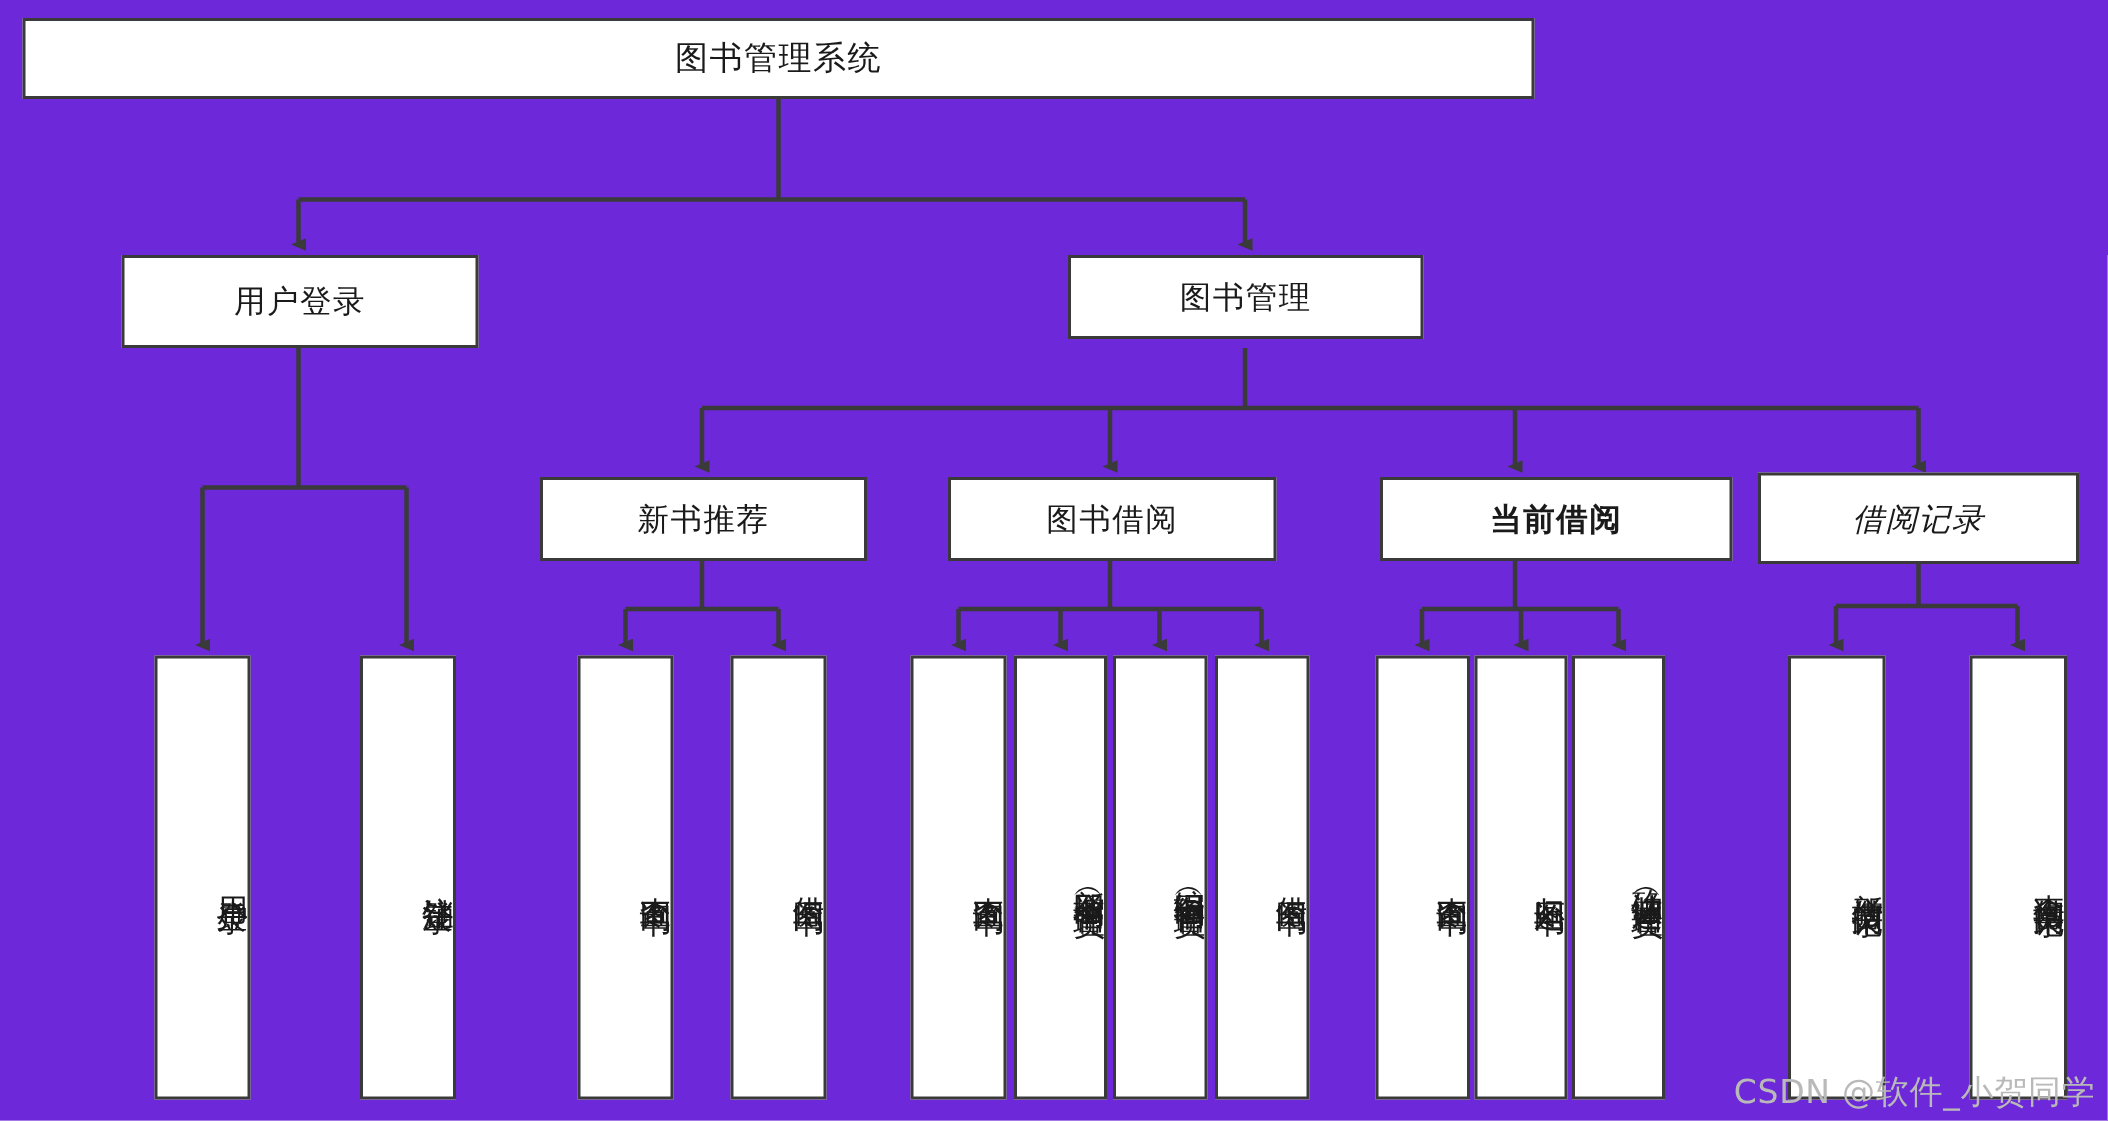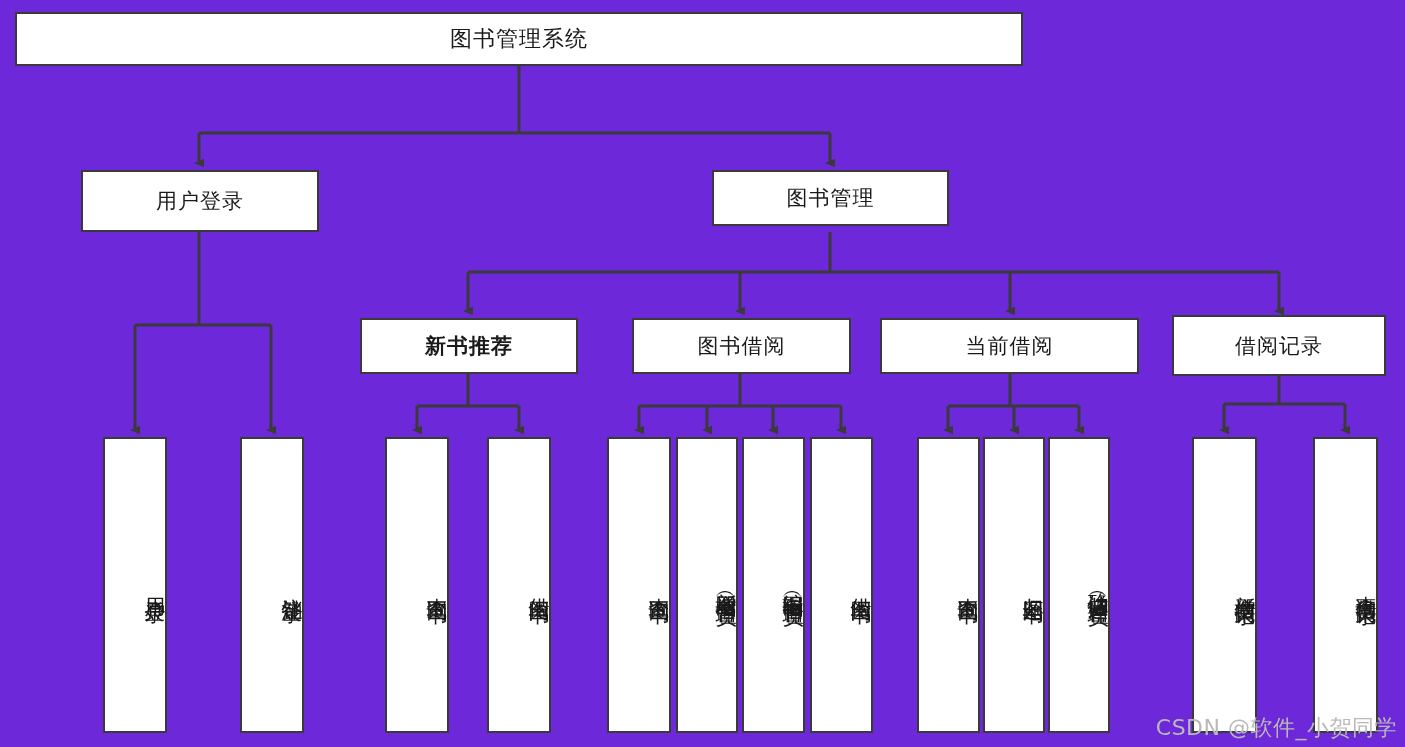--- a/index.html
+++ b/index.html
@@ -133,30 +133,30 @@
     <span>图书管理系统</span>
   </div>
 
   <div class="node node-h" style="left:81px; top:170px; width:238px; height:62px;">
     <span>用户登录</span>
   </div>
   <div class="node node-h" style="left:712px; top:170px; width:237px; height:56px;">
     <span>图书管理</span>
   </div>
 
-  <div class="node node-h" style="left:360px; top:318px; width:218px; height:56px;font-weight:bold;">
+  <div class="node node-h" style="left:360px; top:318px; width:218px; height:56px;">
     <span>新书推荐</span>
   </div>
   <div class="node node-h" style="left:632px; top:318px; width:219px; height:56px;justify-content:center;">
     <span>图书借阅</span>
   </div>
-  <div class="node node-h" style="left:880px; top:318px; width:259px; height:56px;">
+  <div class="node node-h" style="left:920px; top:318px; width:235px; height:56px;font-weight:bold;">
     <span>当前借阅</span>
   </div>
-  <div class="node node-h" style="left:1172px; top:315px; width:214px; height:61px;">
+  <div class="node node-h" style="left:1172px; top:315px; width:214px; height:61px;font-style:italic;">
     <span>借阅记录</span>
   </div>
 
   <div class="node node-v" style="left:103px; top:437px; width:64px; height:296px;">
     <span class="vtext">用户登录</span>
   </div>
   <div class="node node-v" style="left:240px; top:437px; width:64px; height:296px;">
     <span class="vtext">注销登录</span>
   </div>
 

